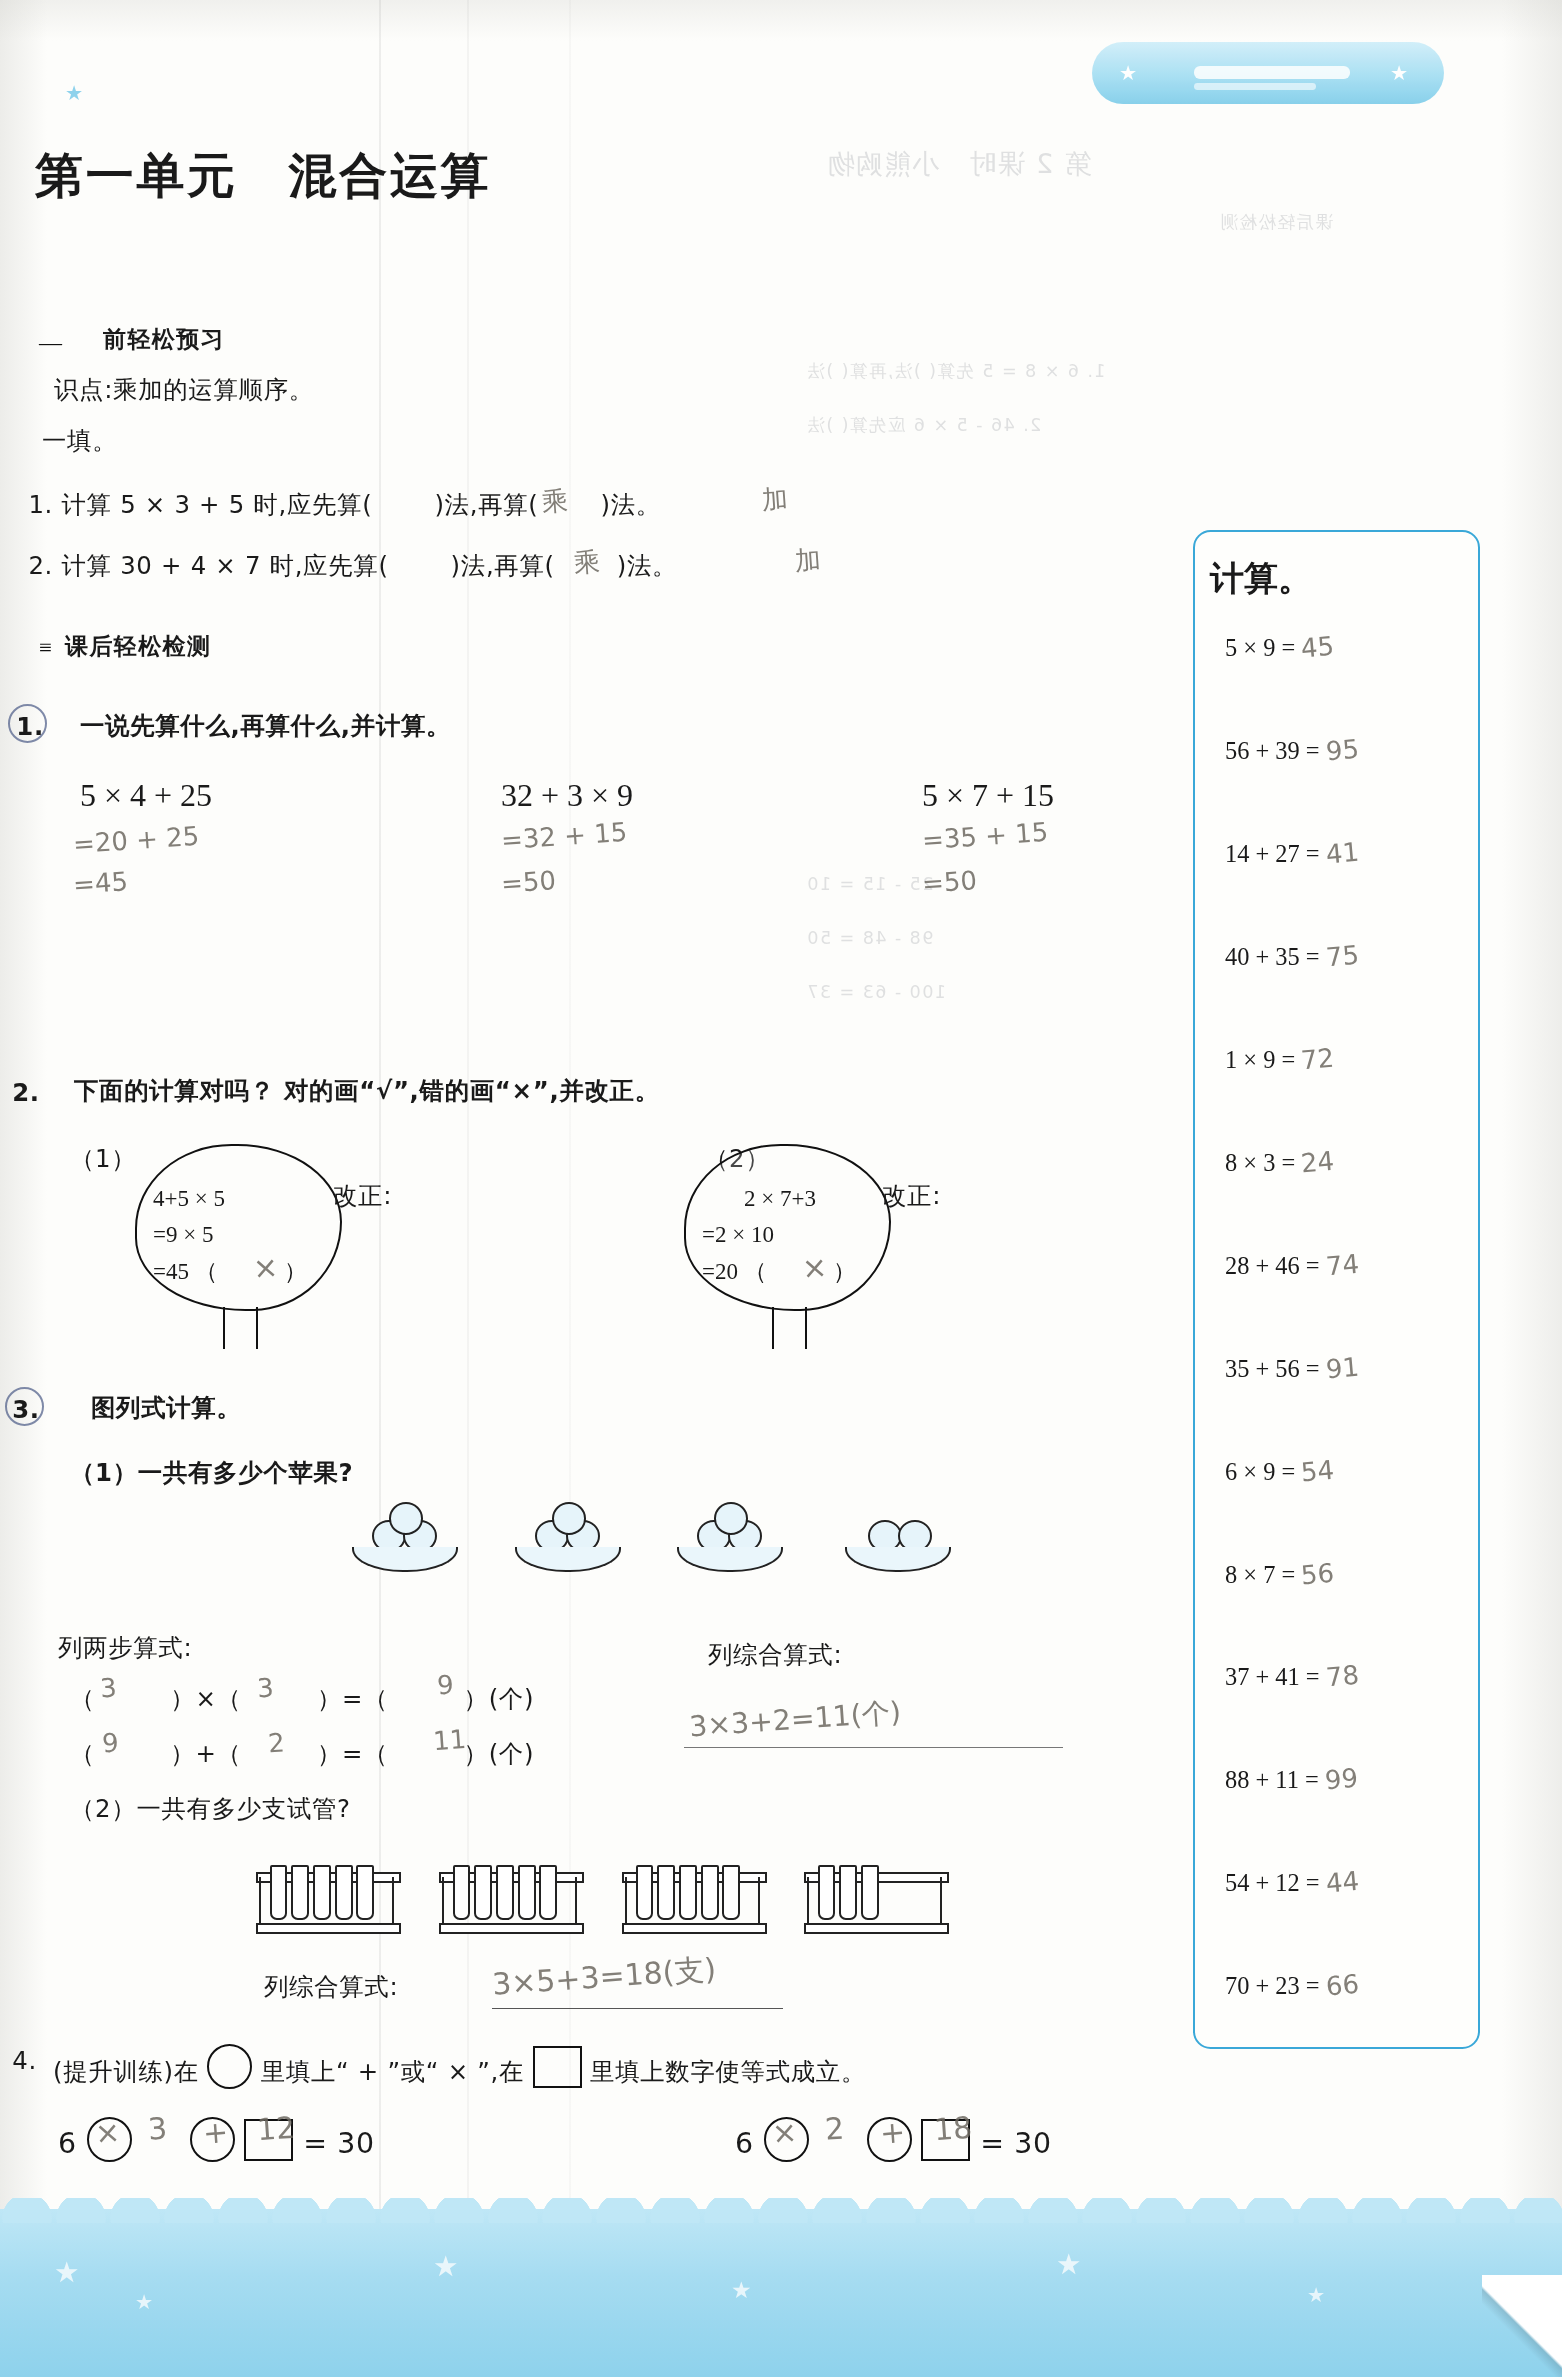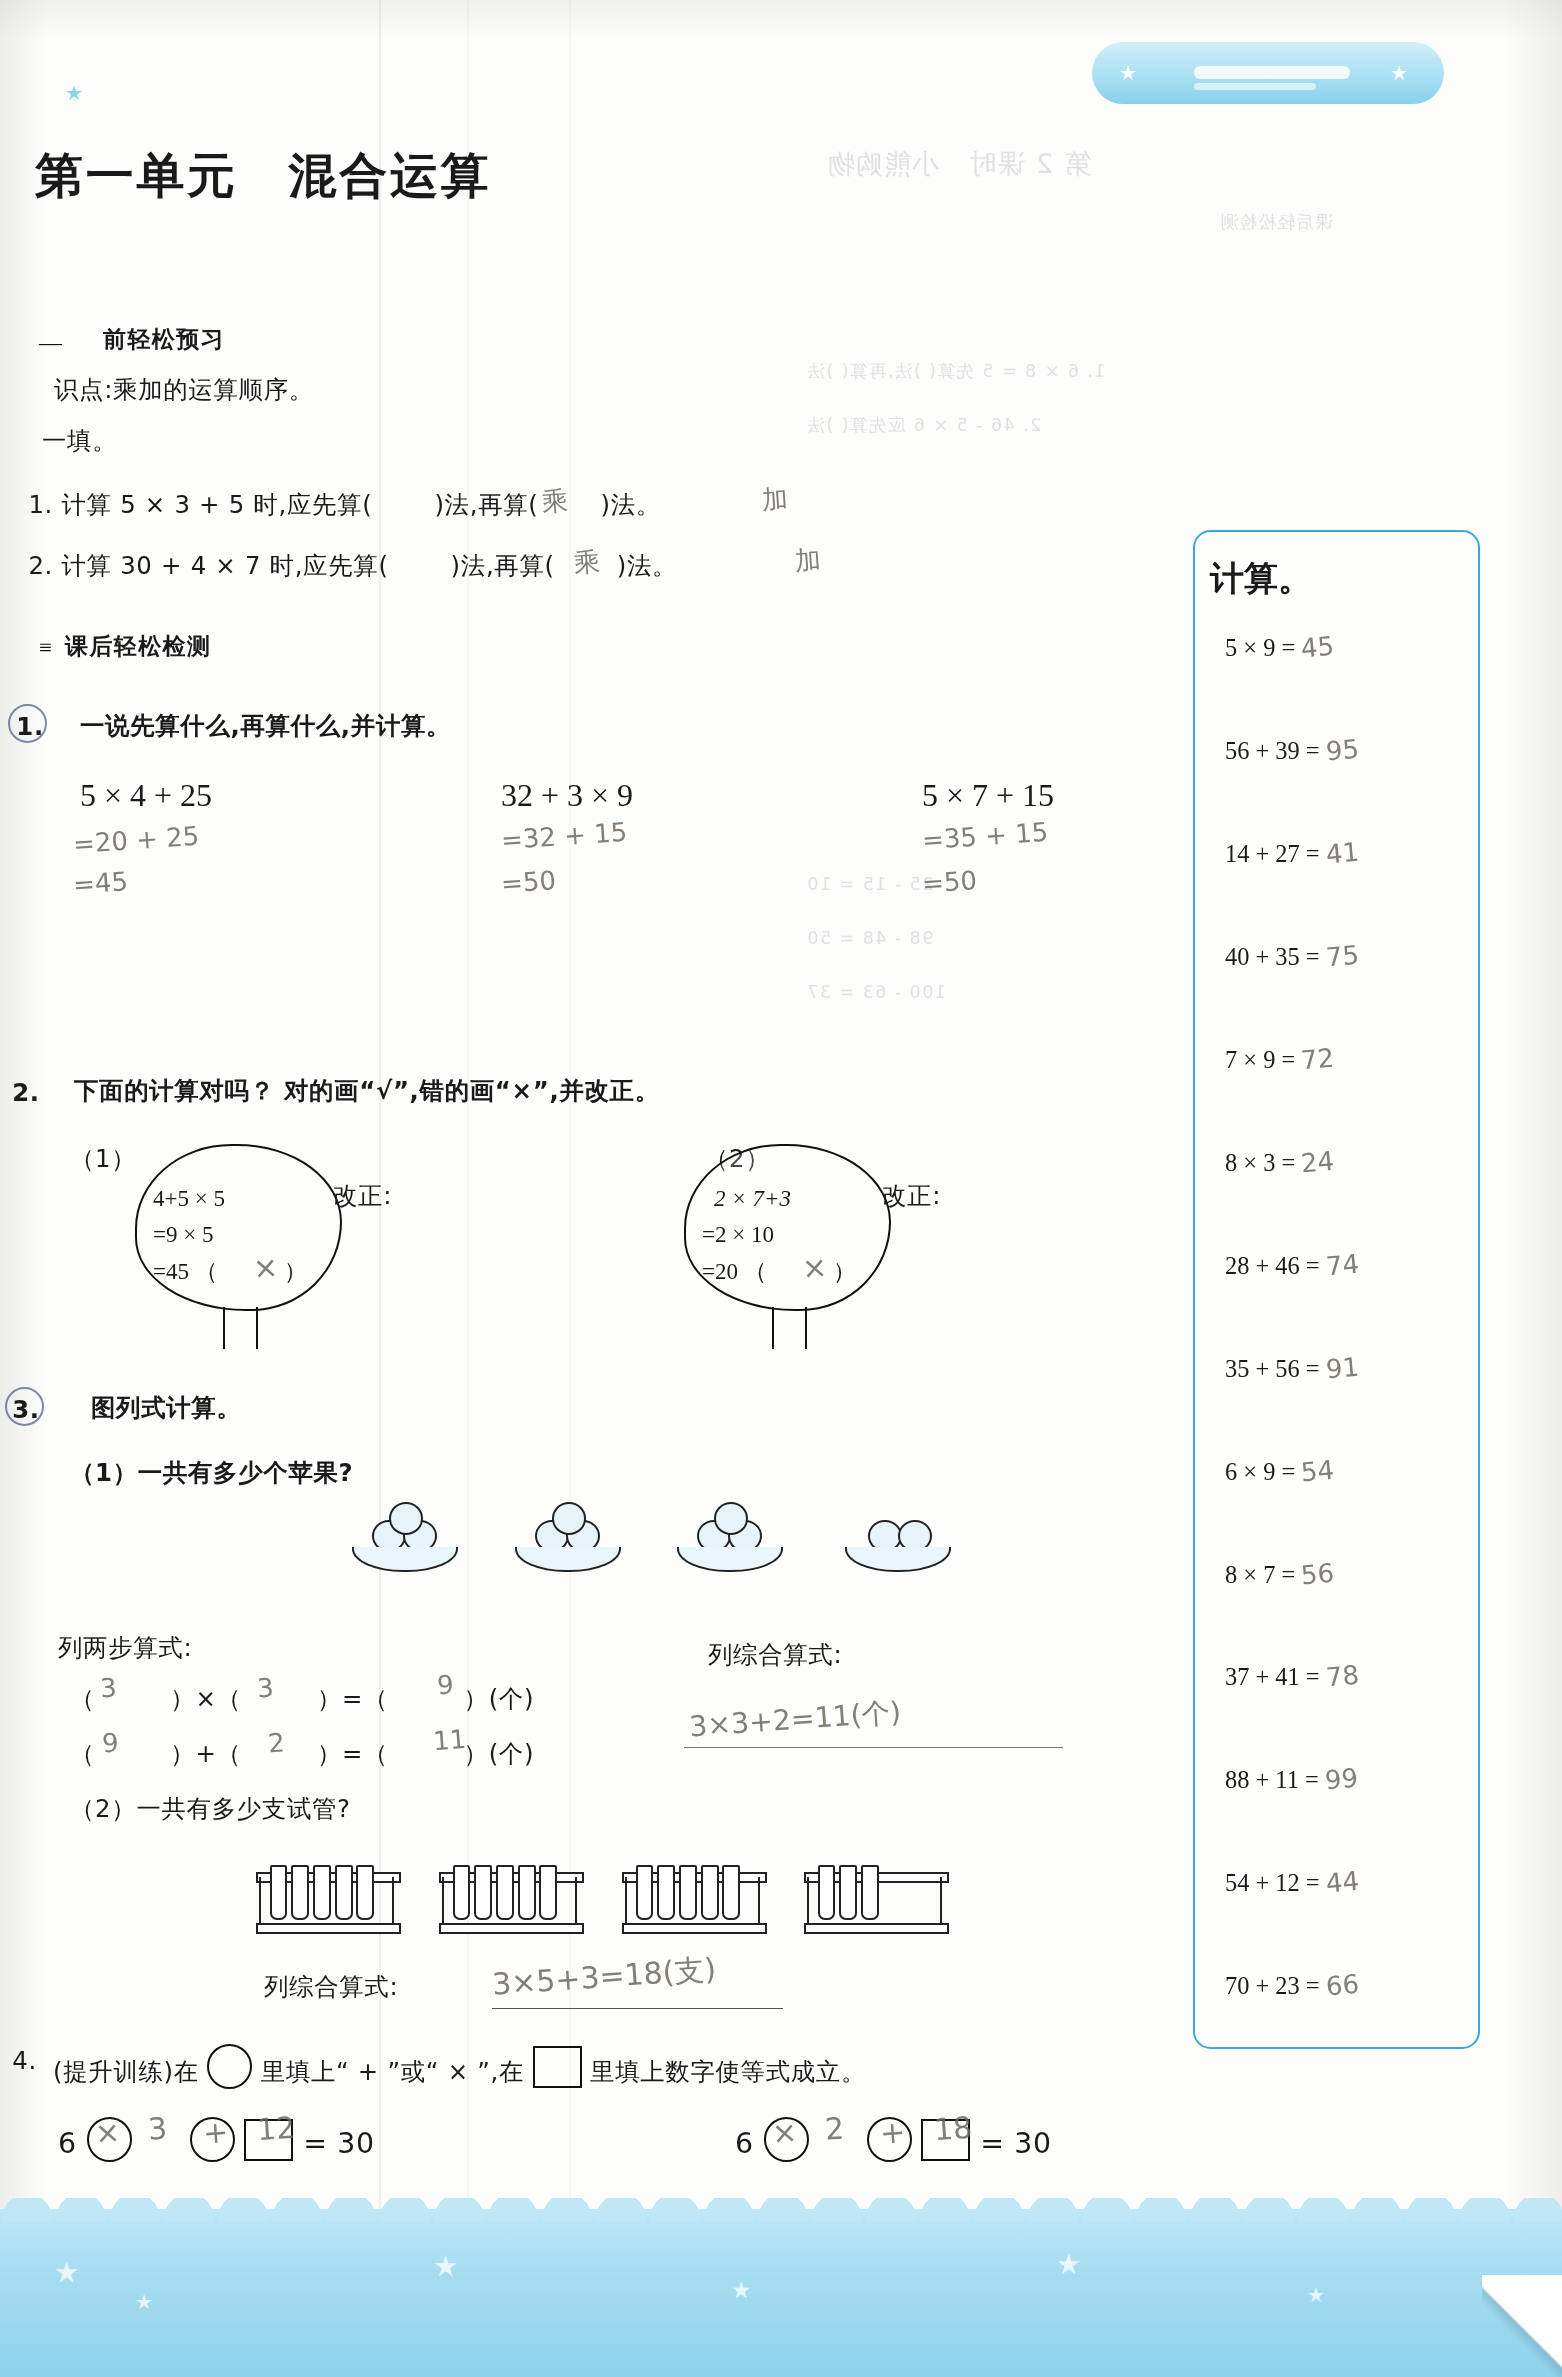--- a/index.html
+++ b/index.html
@@ -417,21 +417,21 @@
   <div class="bubble-text" style="left:153px; top:1180px;">4+5 × 5</div>
   <div class="bubble-text" style="left:153px; top:1216px;">=9 × 5</div>
   <div class="bubble-text" style="left:153px; top:1253px;">=45 （</div>
   <div class="bubble-text" style="left:284px; top:1253px;">）</div>
   <div class="hw" style="left:253px; top:1250px; font-size:30px;">×</div>
   <div class="body-line" style="left:333px; top:1180px;">改正:</div>
 
   <div class="body-line" style="left:704px; top:1143px;">（2）</div>
   <div class="bubble" style="left:684px; top:1144px;"></div>
   <div class="trunk" style="left:772px; top:1307px;"></div>
-  <div class="bubble-text" style="left:714px; top:1180px;font-style:italic;">2 × 7+3</div>
+  <div class="bubble-text" style="left:744px; top:1180px;">2 × 7+3</div>
   <div class="bubble-text" style="left:702px; top:1216px;">=2 × 10</div>
   <div class="bubble-text" style="left:702px; top:1253px;">=20 （</div>
   <div class="bubble-text" style="left:833px; top:1253px;">）</div>
   <div class="hw" style="left:802px; top:1250px; font-size:30px;">×</div>
   <div class="body-line" style="left:882px; top:1180px;">改正:</div>
 
   <div class="circle-num" style="left:5.4px; top:1387px;"></div>
   <div class="body-line" style="left:12.2px; top:1395px; font-weight:bold;">3.</div>
   <div class="body-line" style="left:91px; top:1392px; font-weight:bold;">图列式计算。</div>
 
@@ -542,21 +542,21 @@
   <div class="hw" style="left:825px; top:2111px; font-size:30px;">2</div>
   <div class="hw" style="left:880px; top:2115px; font-size:30px;">+</div>
   <div class="hw" style="left:934px; top:2111px; font-size:30px;">18</div>
 
   <div id="calc-panel">
     <div class="panel-title">计算。</div>
     <div class="calc-row" style="top:100px;"><span>5 × 9 =</span> <span class="calc-ans">45</span></div>
     <div class="calc-row" style="top:203px;"><span>56 + 39 =</span> <span class="calc-ans">95</span></div>
     <div class="calc-row" style="top:306px;"><span>14 + 27 =</span> <span class="calc-ans">41</span></div>
     <div class="calc-row" style="top:409px;"><span>40 + 35 =</span> <span class="calc-ans">75</span></div>
-    <div class="calc-row" style="top:512px;"><span>7 × 9 =</span> <span class="calc-ans">72</span></div>
+    <div class="calc-row" style="top:512px;"><span>1 × 9 =</span> <span class="calc-ans">72</span></div>
     <div class="calc-row" style="top:615px;"><span>8 × 3 =</span> <span class="calc-ans">24</span></div>
     <div class="calc-row" style="top:718px;"><span>28 + 46 =</span> <span class="calc-ans">74</span></div>
     <div class="calc-row" style="top:821px;"><span>35 + 56 =</span> <span class="calc-ans">91</span></div>
     <div class="calc-row" style="top:924px;"><span>6 × 9 =</span> <span class="calc-ans">54</span></div>
     <div class="calc-row" style="top:1027px;"><span>8 × 7 =</span> <span class="calc-ans">56</span></div>
     <div class="calc-row" style="top:1129px;"><span>37 + 41 =</span> <span class="calc-ans">78</span></div>
     <div class="calc-row" style="top:1232px;"><span>88 + 11 =</span> <span class="calc-ans">99</span></div>
     <div class="calc-row" style="top:1335px;"><span>54 + 12 =</span> <span class="calc-ans">44</span></div>
     <div class="calc-row" style="top:1438px;"><span>70 + 23 =</span> <span class="calc-ans">66</span></div>
   </div>

